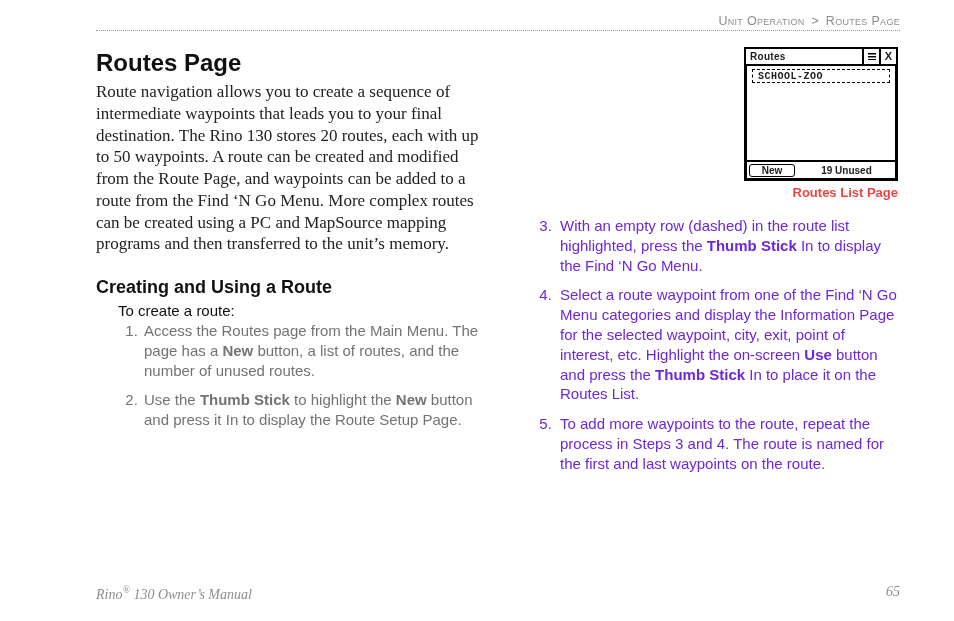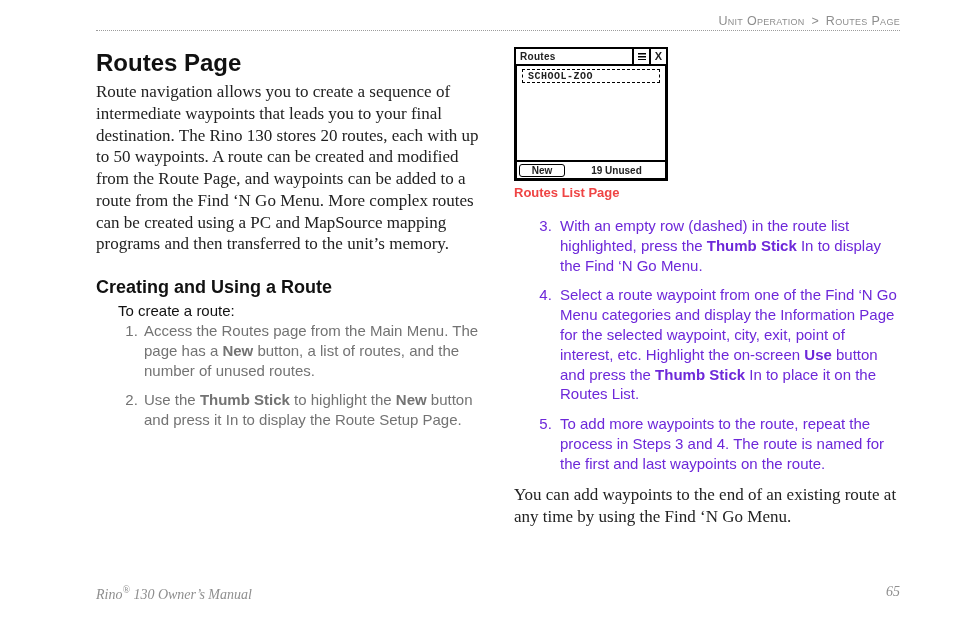--- a/index.html
+++ b/index.html
@@ -79,21 +79,21 @@
   }
   ol.steps > li {
     margin-bottom: 10px;
     padding-left: 2px;
   }
   ol.steps b { font-weight: 700; }
 
   .right-top {
     display: flex;
     flex-direction: column;
-    align-items: flex-start;
+    align-items: flex-end;
     margin-top: 4px;
     margin-bottom: 16px;
   }
   .device {
     width: 150px;
     border: 2px solid #000;
     background: #fff;
     box-shadow: inset 0 0 0 1px #000;
   }
   .device-titlebar {
@@ -270,21 +270,20 @@
           <span>With an empty row (dashed) in the route list highlighted, press the </span><b>Thumb Stick</b><span> In to display the Find ‘N Go Menu.</span>
         </li>
         <li>
           <span>Select a route waypoint from one of the Find ‘N Go Menu categories and display the Information Page for the selected waypoint, city, exit, point of interest, etc. Highlight the on-screen </span><b>Use</b><span> button and press the </span><b>Thumb Stick</b><span> In to place it on the Routes List.</span>
         </li>
         <li>
           <span>To add more waypoints to the route, repeat the process in Steps 3 and 4. The route is named for the first and last waypoints on the route.</span>
         </li>
       </ol>
 
-      <p class="closing">You can add waypoints to the end of an existing route at any time by using the Find ‘N Go Menu.</p>
     </div>
   </div>
 
   <div class="footer">
     <span>
       <span>Rino</span><sup>®</sup><span> 130 Owner’s Manual</span>
     </span>
     <span class="pnum">65</span>
   </div>
 </div>

